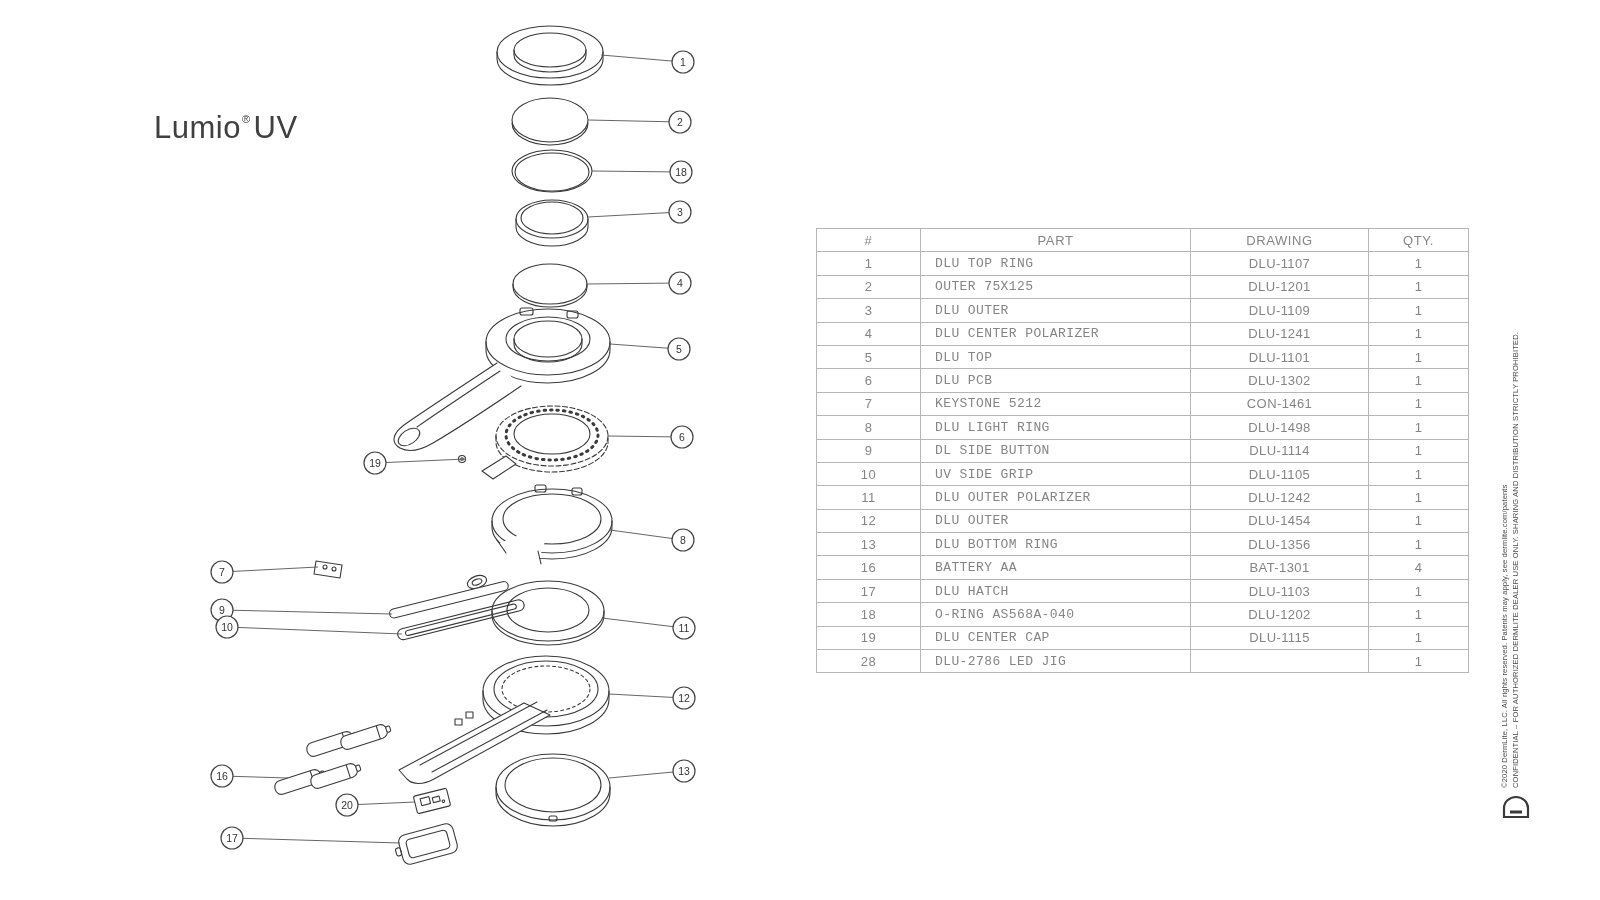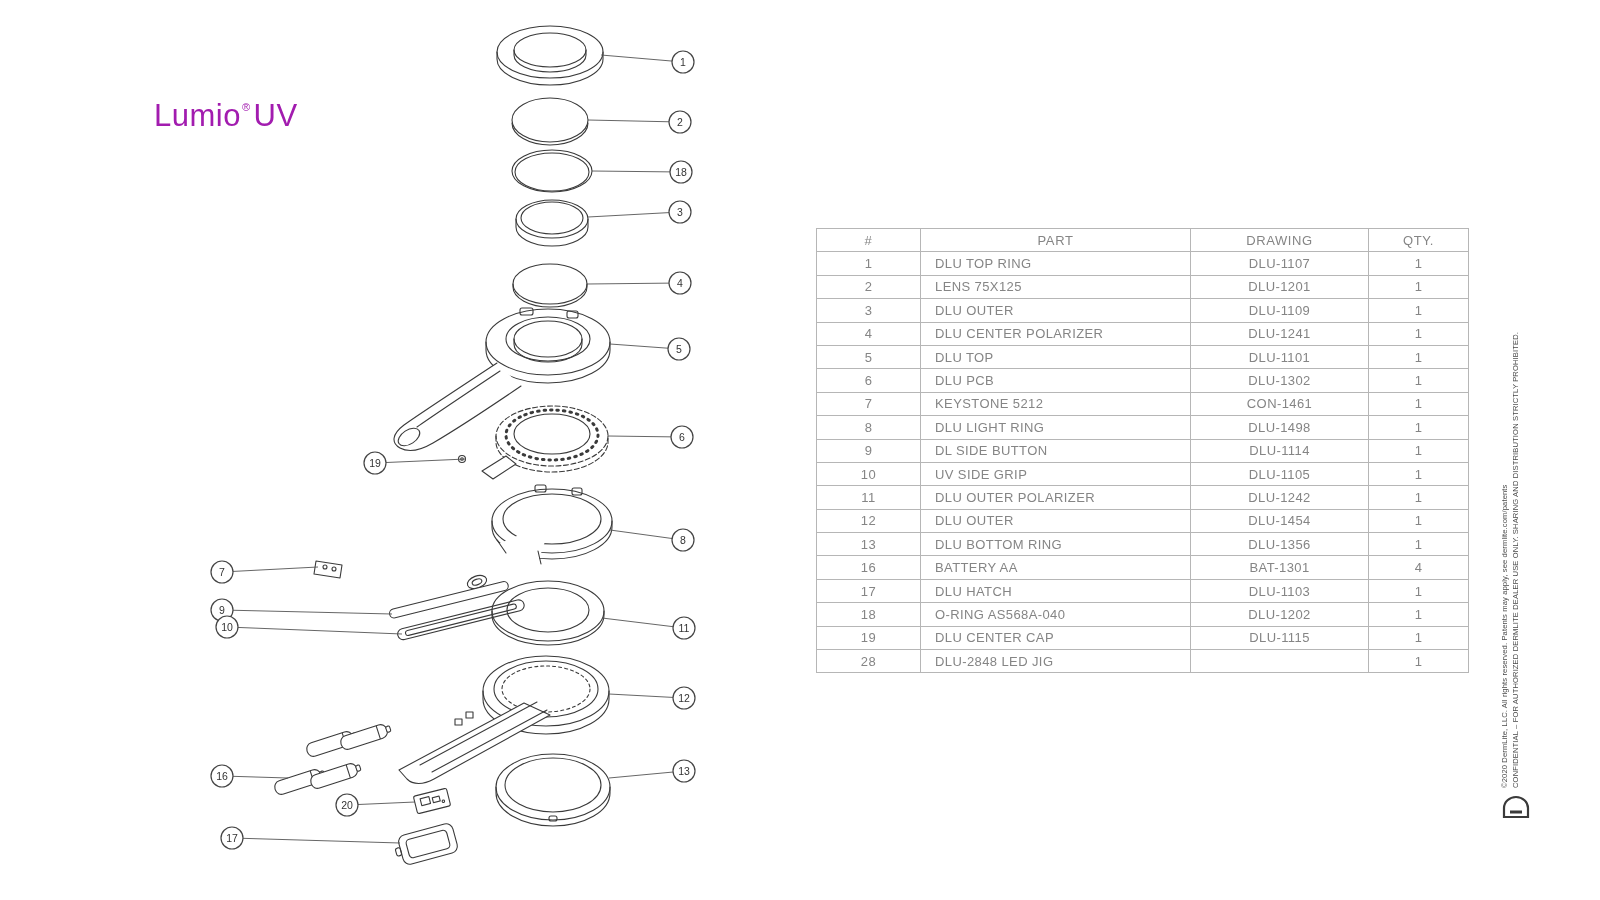--- a/index.html
+++ b/index.html
@@ -1,29 +1,29 @@
 <!DOCTYPE html>
 <html><head>
 <meta charset="utf-8">
 <style>
   * { margin:0; padding:0; box-sizing:border-box; }
   html,body { width:1600px; height:900px; background:#ffffff; font-family:"Liberation Sans", sans-serif; overflow:hidden; }
   .page { position:relative; width:1600px; height:900px; background:#fff; }
 
-  .logo { position:absolute; left:154px; top:98px; font-size:31px; color:#a21caf; letter-spacing:.5px; }
+  .logo { position:absolute; left:154px; top:110px; font-size:31px; color:#404040; letter-spacing:.5px; }
   .logo sup { font-size:11px; vertical-align:15px; margin:0 3px 0 1px; }
 
   .diagram { position:absolute; left:0; top:0; }
 
   table.parts { position:absolute; left:816px; top:228px; width:652px; border-collapse:collapse;
                 table-layout:fixed; font-size:13px; color:#858585; letter-spacing:.4px; }
   .parts th, .parts td { border:1px solid #b6b6b6; height:23.4px; padding:0 6px; font-weight:400;
                          text-align:center; white-space:nowrap; overflow:hidden; }
   .parts th { letter-spacing:.6px; }
-  .parts td.c1 { text-align:left; padding-left:14px; }
+  .parts td.c1 { text-align:left; padding-left:14px;font-family:Liberation Mono, monospace; }
 
   .legal { position:absolute; left:1500px; top:788px; width:360px; transform:rotate(-90deg);
            transform-origin:0 0; font-size:7.6px; line-height:10.5px; color:#4a4a4a;
            letter-spacing:.12px; white-space:nowrap; }
   .dermlite-mark { position:absolute; left:1502px; top:794px; transform:rotate(-90deg); }
 </style>
 </head>
 <body>
 
 <div class="page">
@@ -264,21 +264,21 @@
       </thead>
     <tbody>
         <tr>
           <td class="c0">1</td>
           <td class="c1">DLU TOP RING</td>
           <td class="c2">DLU-1107</td>
           <td class="c3">1</td>
         </tr>
         <tr>
           <td class="c0">2</td>
-          <td class="c1">LENS 75X125</td>
+          <td class="c1">OUTER 75X125</td>
           <td class="c2">DLU-1201</td>
           <td class="c3">1</td>
         </tr>
         <tr>
           <td class="c0">3</td>
           <td class="c1">DLU OUTER</td>
           <td class="c2">DLU-1109</td>
           <td class="c3">1</td>
         </tr>
         <tr>
@@ -360,21 +360,21 @@
           <td class="c3">1</td>
         </tr>
         <tr>
           <td class="c0">19</td>
           <td class="c1">DLU CENTER CAP</td>
           <td class="c2">DLU-1115</td>
           <td class="c3">1</td>
         </tr>
         <tr>
           <td class="c0">28</td>
-          <td class="c1">DLU-2848 LED JIG</td>
+          <td class="c1">DLU-2786 LED JIG</td>
           <td class="c2"></td>
           <td class="c3">1</td>
         </tr>
       </tbody>
   </table>
 
   <div class="legal">
     <div>©2020 DermLite, LLC. All rights reserved. Patents may apply, see dermlite.com/patents</div>
     <div>CONFIDENTIAL – FOR AUTHORIZED DERMLITE DEALER USE ONLY. SHARING AND DISTRIBUTION STRICTLY PROHIBITED.</div>
   </div>

